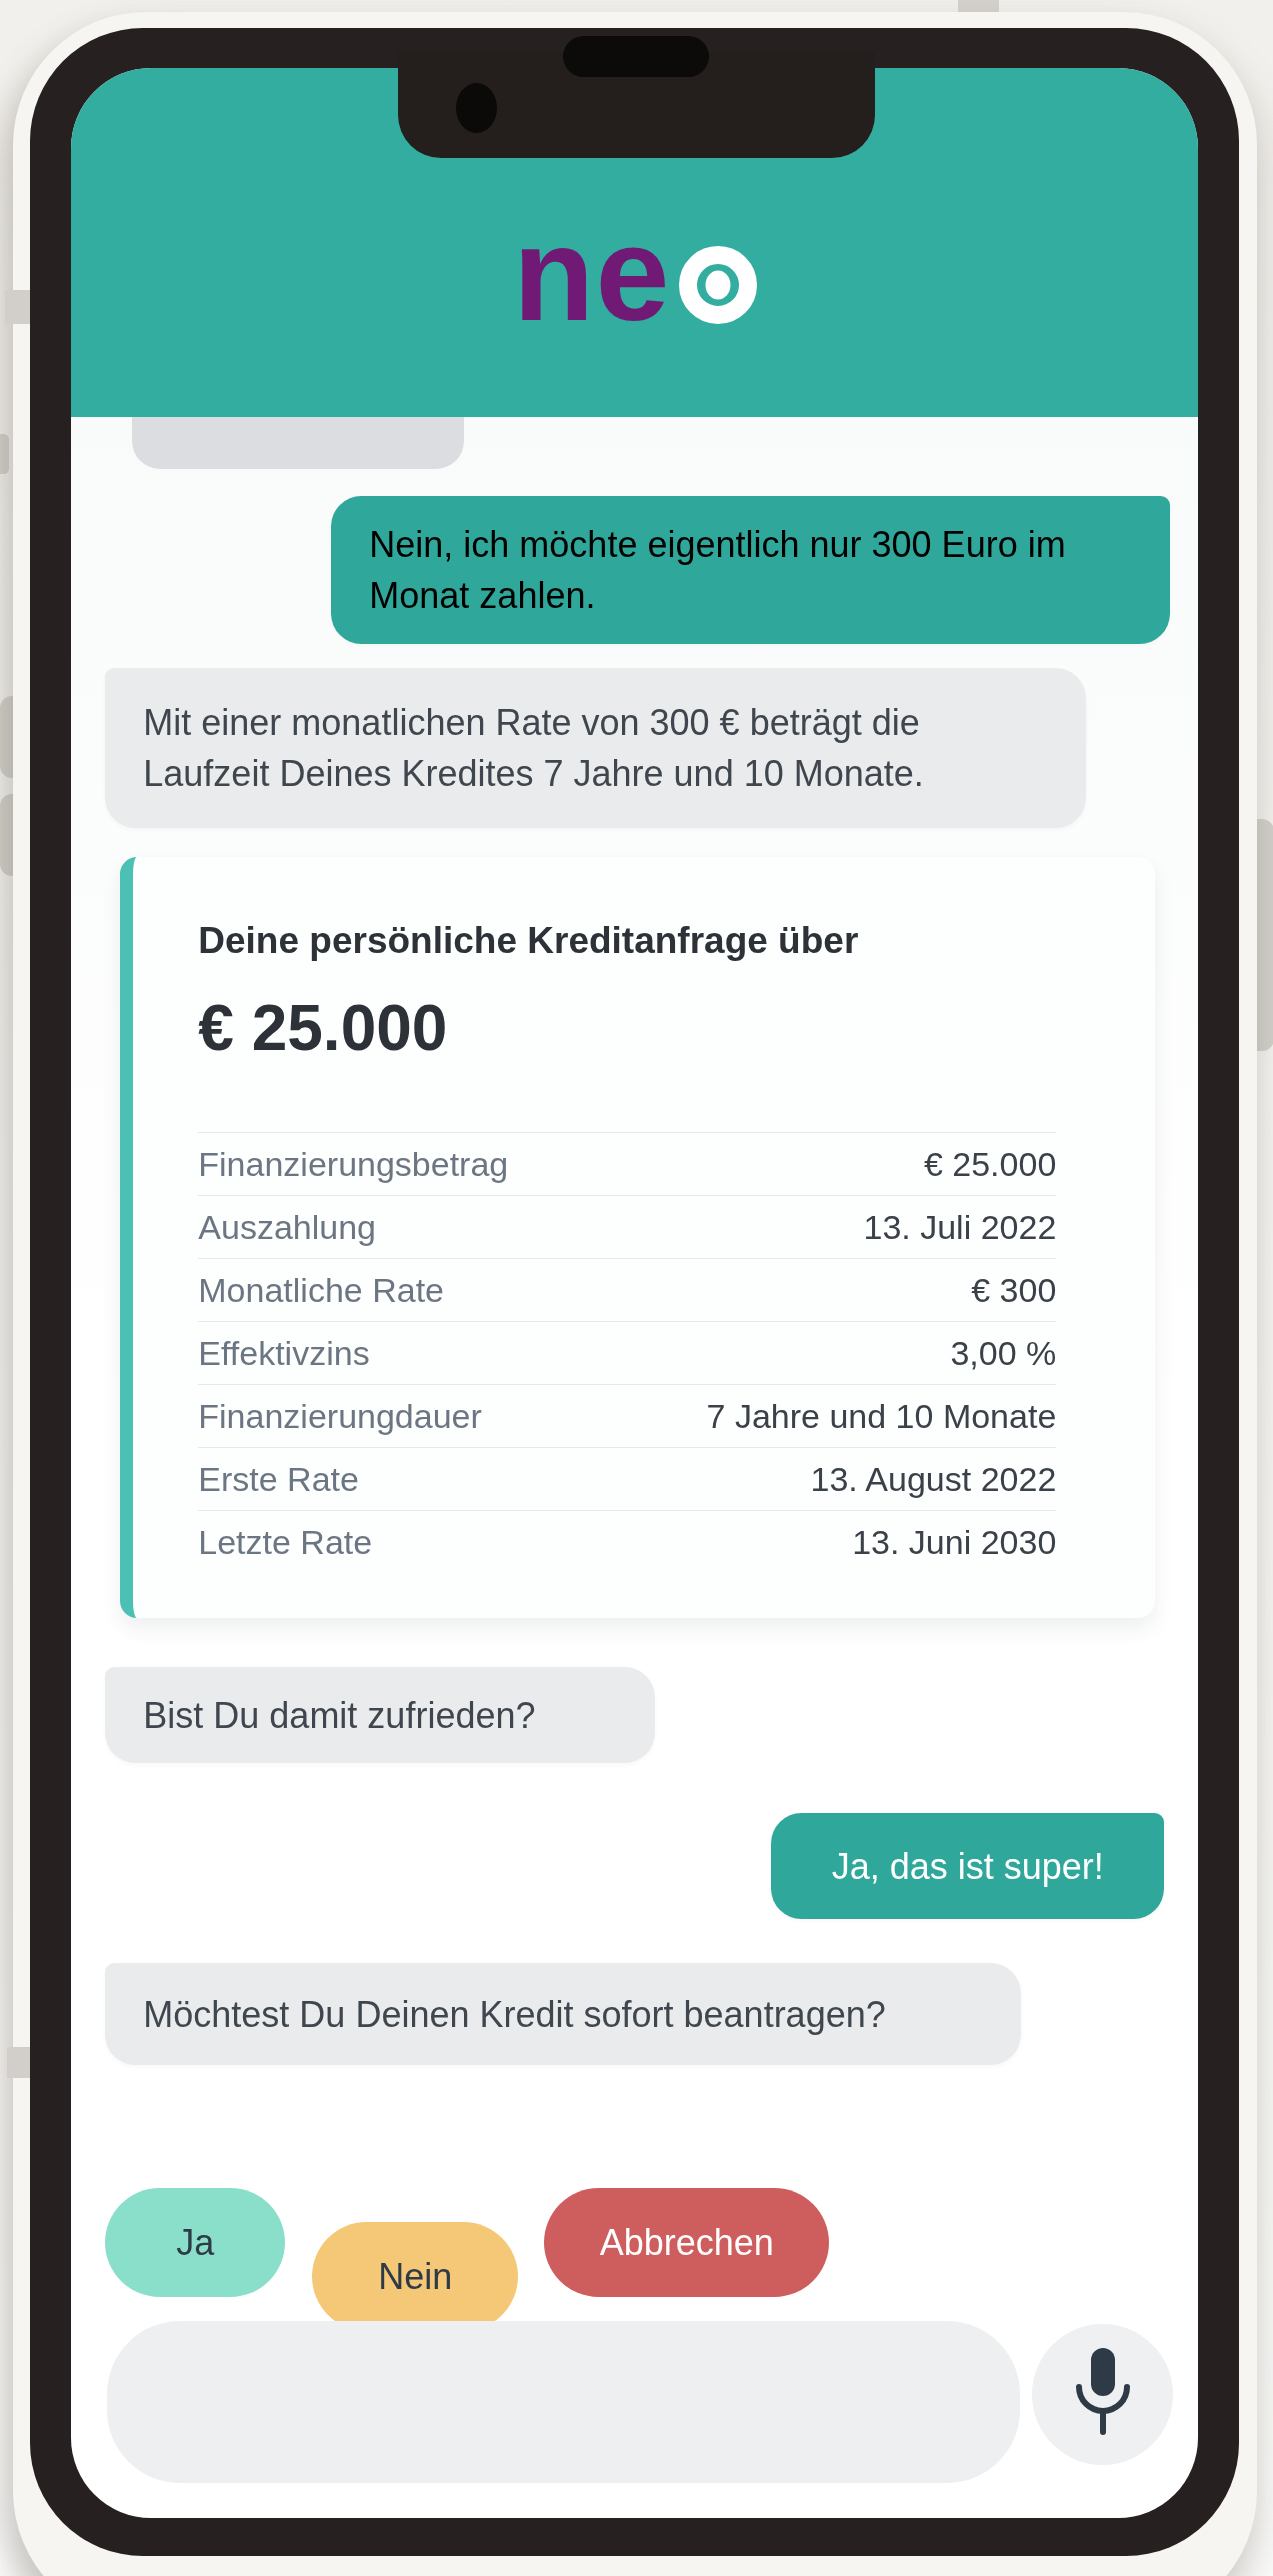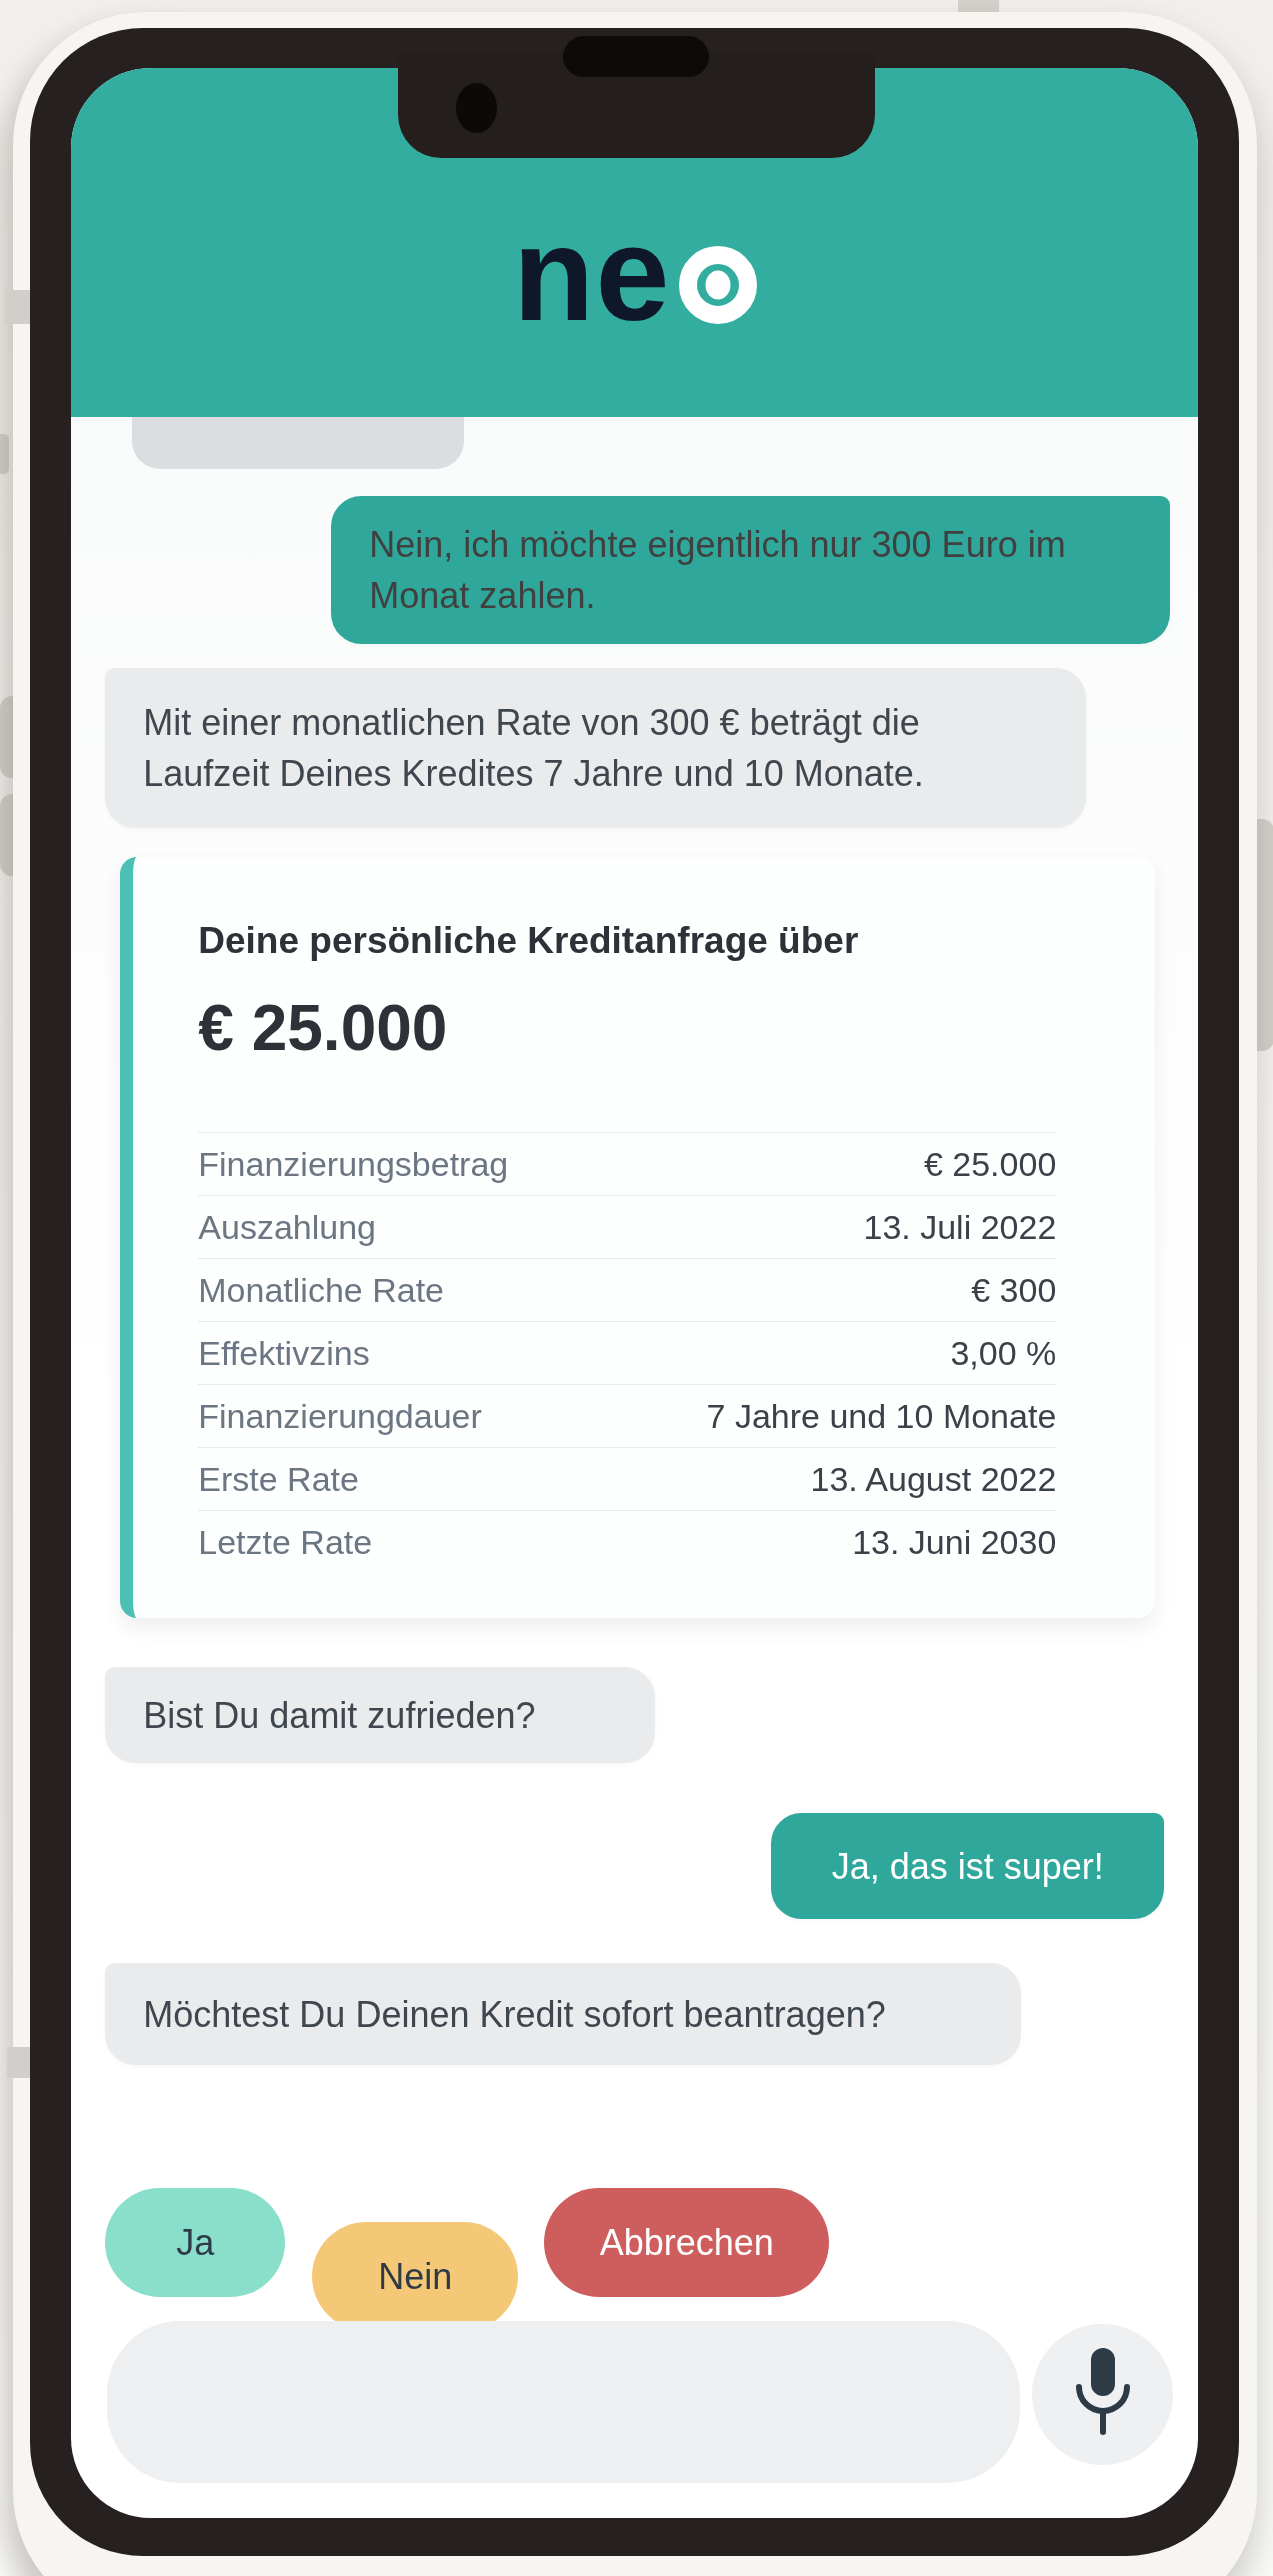--- a/index.html
+++ b/index.html
@@ -41,21 +41,21 @@
     background:#0B0A09;border-radius:50%;z-index:5;
   }
 
   
   .app-header{
     position:absolute;left:0;top:0;width:1127px;height:349px;
     display:flex;align-items:center;justify-content:center;
     padding-top:64px;box-sizing:border-box;
   }
   .logo{
-    color:#0f172a;font-size:133px;font-weight:700;letter-spacing:1.3px;line-height:1;
+    color:#701a75;font-size:133px;font-weight:700;letter-spacing:1.3px;line-height:1;
     display:flex;align-items:baseline;
   }
   .logo-o{
     display:inline-block;box-sizing:border-box;width:78px;height:78px;
     border:18px solid #FFFFFF;border-radius:50%;position:relative;
     margin-left:8px;transform:translateY(4px);
   }
   .logo-o::after{
     content:'';position:absolute;left:50%;top:50%;transform:translate(-50%,-50%);
     width:25px;height:29px;background:#FFFFFF;border-radius:50%;
@@ -133,21 +133,21 @@
 
     <div class="app-header" style="background: rgb(50, 173, 160);">
       <div class="logo">
         <span>ne</span>
         <span class="logo-o"></span>
       </div>
     </div>
 
     <div class="bubble-partial"></div>
 
-    <div class="bubble user" style="left: 260px; top: 428px; width: 839px; height: 148px; padding: 0px 38px; background: rgb(47, 168, 155); color: #404040;">
+    <div class="bubble user" style="left: 260px; top: 428px; width: 839px; height: 148px; padding: 0px 38px; background: rgb(47, 168, 155); color: #000000;">
       <span>Nein, ich möchte eigentlich nur 300 Euro im Monat zahlen.</span>
     </div>
 
     <div class="bubble bot" style="left: 34px; top: 600px; width: 981px; height: 160px; padding: 0px 38px; background: rgb(233, 235, 237); color: rgb(63, 70, 78); justify-content: center;">
       <span>Mit einer monatlichen Rate von 300 € beträgt die Laufzeit Deines Kredites 7 Jahre und 10 Monate.</span>
     </div>
 
     <div class="credit-card" style="border-left-color: rgb(76, 192, 180);">
       <div class="card-title">Deine persönliche Kreditanfrage über</div>
       <div class="card-amount">€ 25.000</div>

